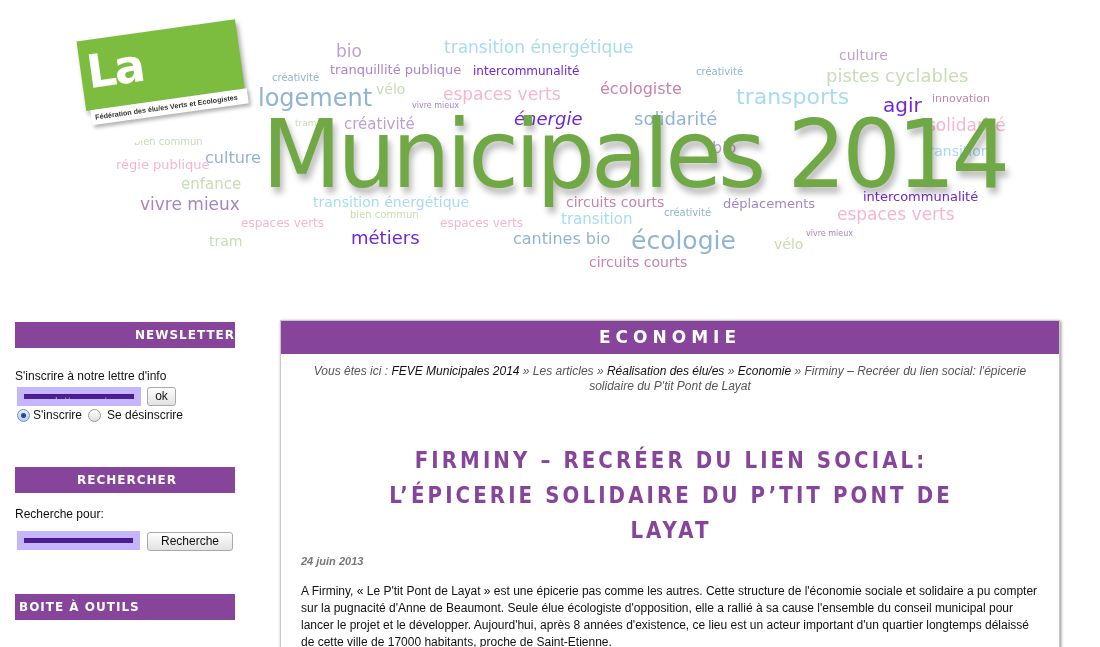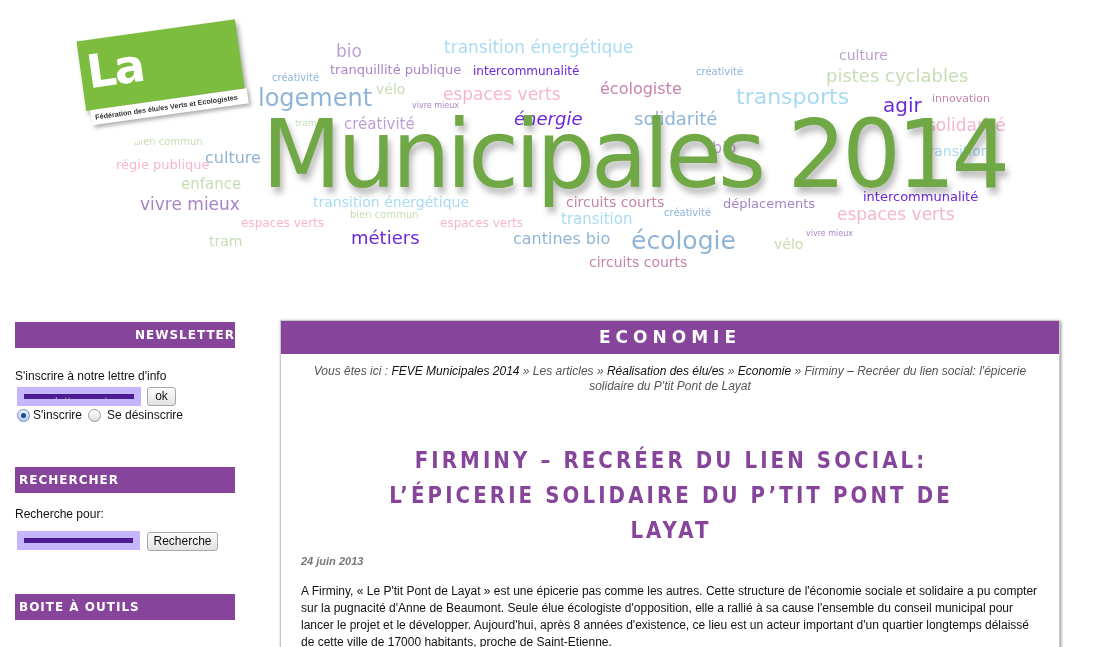--- a/index.html
+++ b/index.html
@@ -111,24 +111,24 @@
   <div class="widget-title" style="top:322px;text-align:right;">NEWSLETTER</div>
   <div class="side-label" style="top:369px;">S'inscrire à notre lettre d'info</div>
   <div class="text-input" style="left:17px; top:387px; width:124px;">newsletter : votre email</div>
   <div class="btn" style="left:147px; top:387px; width:29px;">ok</div>
 
   <div class="radio checked" style="left:17px; top:409px;"></div>
   <div class="side-label" style="left:33px; top:408px;text-align:right;">S'inscrire</div>
   <div class="radio" style="left:88px; top:409px;"></div>
   <div class="side-label" style="left:107px; top:408px;">Se désinscrire</div>
 
-  <div class="widget-title" style="top:467px;">RECHERCHER</div>
+  <div class="widget-title" style="top:467px;text-align:center;">RECHERCHER</div>
   <div class="side-label" style="top:499px;margin-top:8px;">Recherche pour:</div>
   <div class="text-input" style="left:17px; top:531px; width:123px;"></div>
-  <div class="btn" style="left:147px; top:532px; width:71px;">Recherche</div>
+  <div class="btn" style="left:147px; top:532px; width:86px;">Recherche</div>
 
   <div class="widget-title" style="top:594px;">BOITE À OUTILS</div>
 </aside>
 
 <main id="main-box">
   <div id="main-header">ECONOMIE</div>
 
   <div id="breadcrumb">
     <span>Vous êtes ici :</span>
     <a href="#">FEVE Municipales 2014</a>

